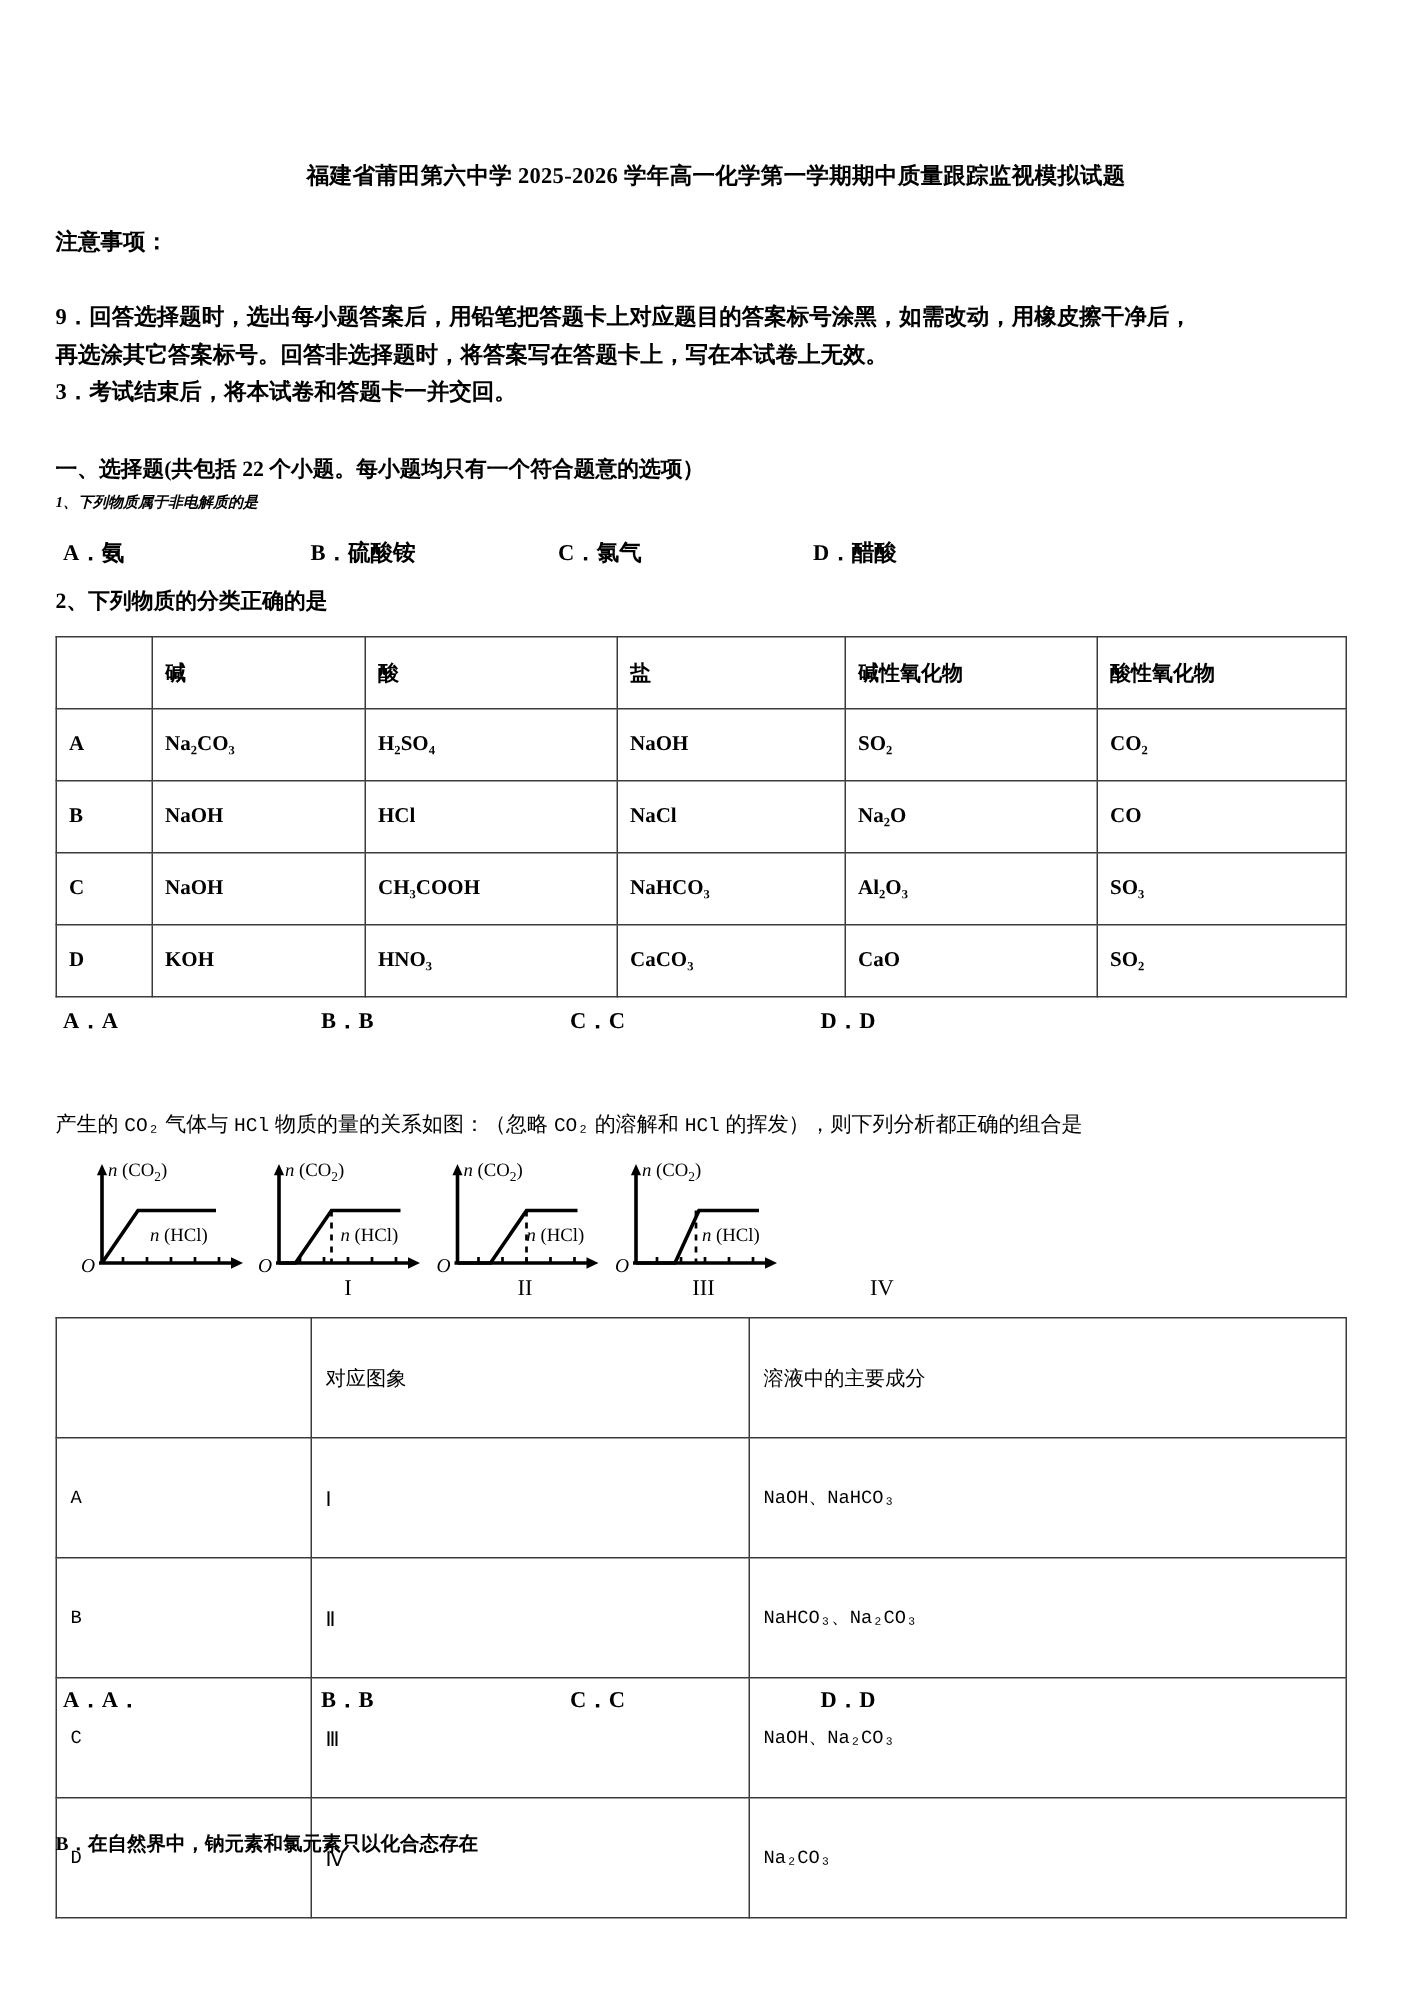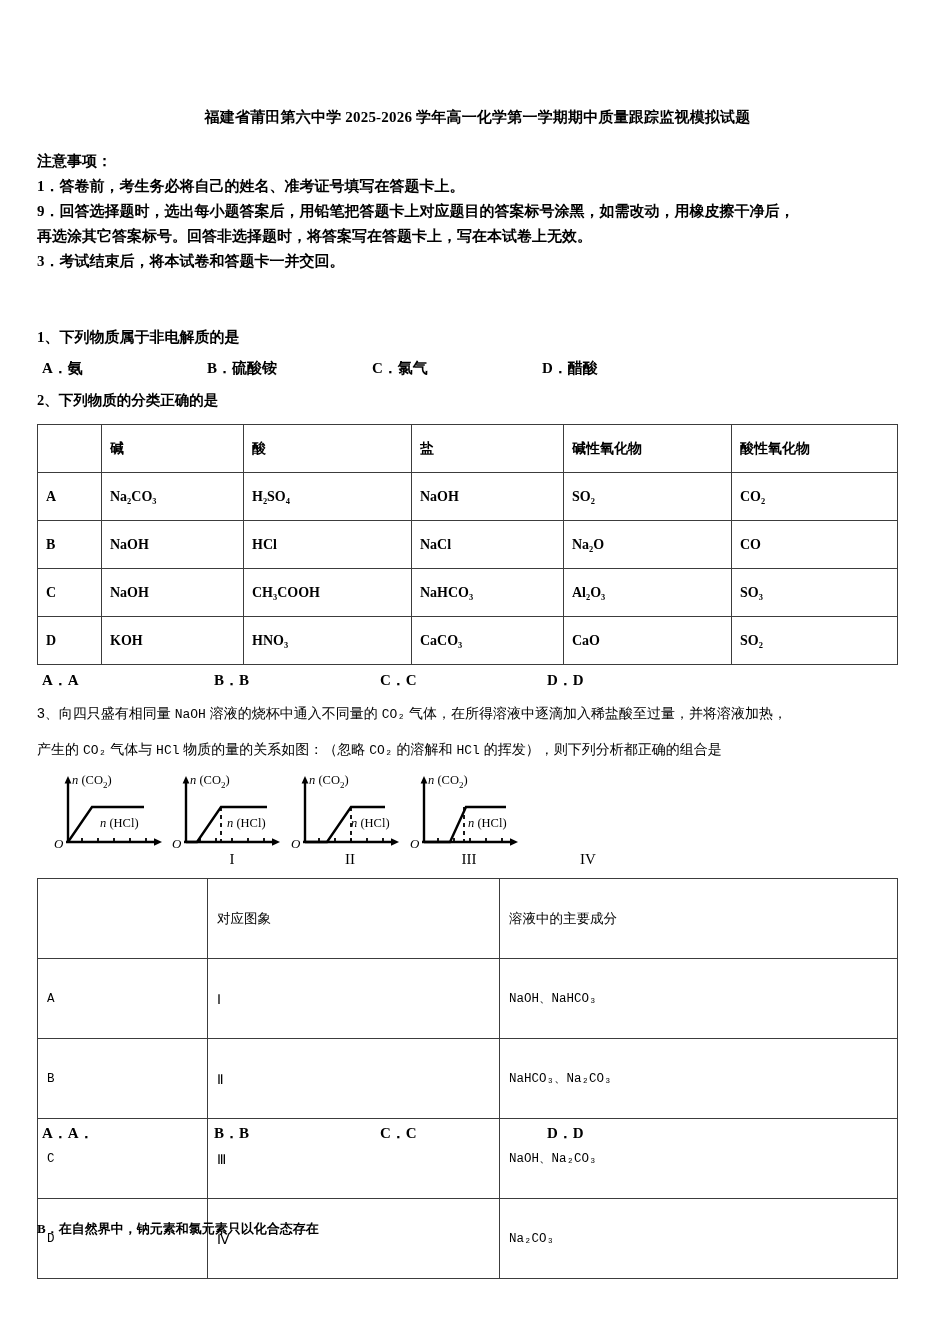--- a/index.html
+++ b/index.html
@@ -57,22 +57,23 @@
     position: absolute;
     left: 37px;
     top: 303px;
     font-size: 14.5px;
     font-weight: bold;
   }
   .q1-stem {
     position: absolute;
     left: 37px;
     top: 328px;
-    font-size: 15px;
-    font-weight: bold;
+    font-size: 10px;
+    font-weight: bold;
+    font-style: italic;
   }
   .opts-row {
     position: absolute;
     left: 42px;
     width: 880px;
     font-size: 15px;
     font-weight: bold;
   }
   .opts-row span.opt {
     position: absolute;
@@ -268,25 +269,25 @@
   }
 </style>
 </head>
 <body>
 
 <div class="page">
 
   <div class="title">福建省莆田第六中学 2025-2026 学年高一化学第一学期期中质量跟踪监视模拟试题</div>
 
   <div class="notes-head">注意事项：</div>
-  <div class="note-line note1">1．答卷前，考生务必将自己的姓名、准考证号填写在答题卡上。</div>
   <div class="note-line note2a">9．回答选择题时，选出每小题答案后，用铅笔把答题卡上对应题目的答案标号涂黑，如需改动，用橡皮擦干净后，</div>
   <div class="note-line note2b">再选涂其它答案标号。回答非选择题时，将答案写在答题卡上，写在本试卷上无效。</div>
   <div class="note-line note3">3．考试结束后，将本试卷和答题卡一并交回。</div>
 
+  <div class="section-head">一、选择题(共包括 22 个小题。每小题均只有一个符合题意的选项）</div>
 
   <div class="q1-stem">1、下列物质属于非电解质的是</div>
   <div class="opts-row q1-opts">
     <span class="opt o-a">A．氨</span>
     <span class="opt o-b">B．硫酸铵</span>
     <span class="opt o-c">C．氯气</span>
     <span class="opt o-d">D．醋酸</span>
   </div>
 
   <div class="q2-stem">2、下列物质的分类正确的是</div>
@@ -344,23 +345,20 @@
     </tbody>
   </table>
 
   <div class="ans-row-1">
     <span class="opt a-a">A．A</span>
     <span class="opt a-b">B．B</span>
     <span class="opt a-c">C．C</span>
     <span class="opt a-d">D．D</span>
   </div>
 
-  <div class="q3-l1">
-    <span>3、向四只盛有相同量 </span><span class="mono">NaOH</span><span> 溶液的烧杯中通入不同量的 </span><span class="mono">CO₂</span><span> 气体，在所得溶液中逐滴加入稀盐酸至过量，并将溶液加热，</span>
-  </div>
   <div class="q3-l2">
     <span>产生的 </span><span class="mono">CO₂</span><span> 气体与 </span><span class="mono">HCl</span><span> 物质的量的关系如图：（忽略 </span><span class="mono">CO₂</span><span> 的溶解和 </span><span class="mono">HCl</span><span> 的挥发），则下列分析都正确的组合是</span>
   </div>
 
   <div class="graphs">
 
     <div class="graph g1">
       <svg width="120" height="76" viewBox="0 0 120 76">
         <line x1="16" y1="66" x2="16" y2="4" stroke="#000" stroke-width="2.4"></line>
         <polygon points="16,0 12.6,7.5 19.4,7.5" fill="#000"></polygon>

